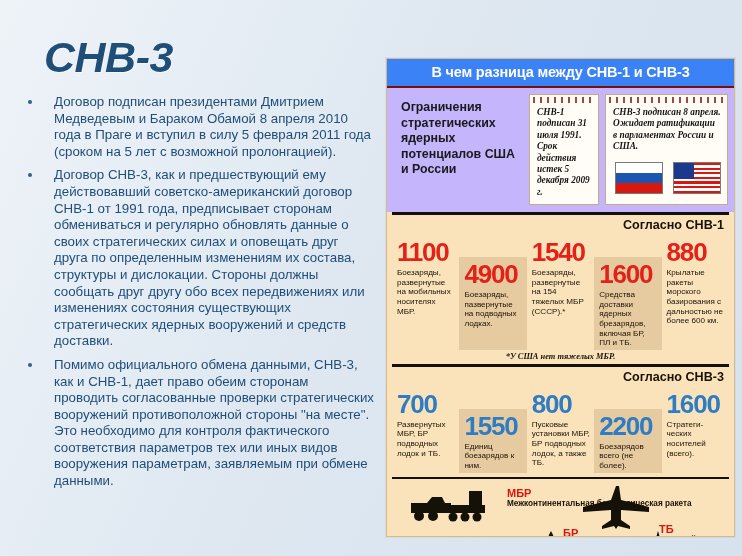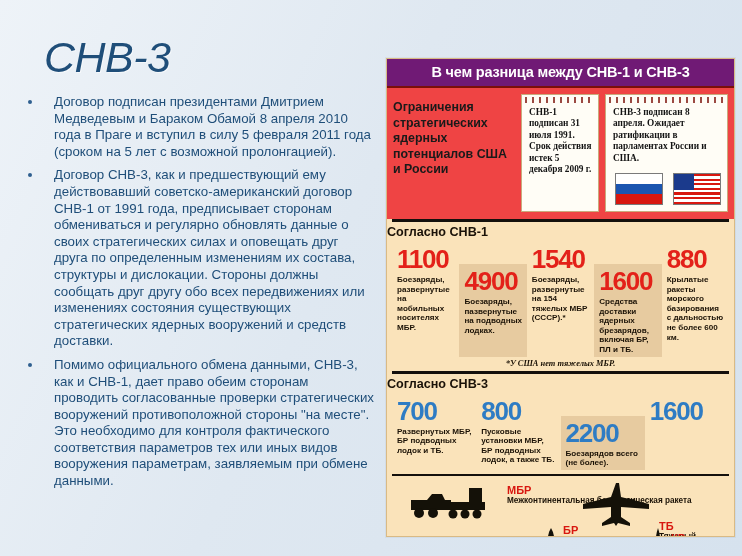--- a/index.html
+++ b/index.html
@@ -7,21 +7,21 @@
     width:742px;height:556px;overflow:hidden;
     font-family:"Liberation Sans","DejaVu Sans",sans-serif;
     background:linear-gradient(115deg,#eef3f8 0%,#dfe8f1 45%,#d6e2ee 100%);
   }
   .slide{position:relative;width:742px;height:556px;}
 
   
   .left{position:absolute;left:0;top:0;width:386px;height:556px;}
   .deck-title{
     position:absolute;left:44px;top:36px;
-    font-size:43px;font-weight:normal;font-style:italic;
+    font-size:43px;font-weight:bold;font-style:italic;
     color:#1f4e79;letter-spacing:-0.5px;line-height:1;
     text-shadow:1px 1px 0 rgba(255,255,255,.55);
   }
   .bullets{position:absolute;left:14px;top:94px;width:360px;}
   .bullet{position:relative;padding-left:40px;margin-bottom:7px;}
   .bullet .dot{
     position:absolute;left:14px;top:6px;width:4px;height:4px;
     border-radius:50%;background:#2f5f8f;
   }
   .bullet .txt{
@@ -30,69 +30,69 @@
   }
 
   
   .info{
     position:absolute;left:386px;top:58px;width:347px;height:477px;
     background:#fae3ba;border:1px solid #d9ba85;
     box-shadow:0 0 0 1px rgba(0,0,0,.04);
     overflow:hidden;
   }
   .info-title{
-    background:#701a75;color:#ffffff;
+    background:#3b82f6;color:#ffffff;
     font-size:14.5px;font-weight:bold;text-align:center;
     padding:5px 0 6px 0;letter-spacing:-0.2px;
     border-bottom:2px solid #7b0f08;
   }
 
   
-  .hdr{display:flex;padding:6px 6px 7px 2px;gap:6px;background:#ef4444;}
+  .hdr{display:flex;padding:6px 6px 7px 10px;gap:6px;background:#c4b5fd;}
   .hdr-left{
     width:120px;flex:none;font-size:12.4px;font-weight:bold;
     color:#1a1a1a;line-height:15.5px;padding:6px 2px 0 4px;
   }
   .note{
     position:relative;background:#fffdf6;border:1px solid #c9ab7c;
     padding:12px 6px 6px 7px;flex:1;
   }
   .note .rings{
     position:absolute;left:3px;right:3px;top:2px;height:6px;
     background:repeating-linear-gradient(to right,
       #8a2a22 0 2px, transparent 2px 7px);
     opacity:.85;
   }
   .note p{
     margin:0;font-family:"Liberation Serif","DejaVu Serif",serif;
-    font-weight:bold;font-size:9.3px;line-height:11.4px;color:#141414;
+    font-style:italic;font-weight:bold;font-size:9.3px;line-height:11.4px;color:#141414;
   }
   .flags{display:flex;gap:10px;margin-top:9px;padding-left:2px;}
   .flag{width:46px;height:30px;border:1px solid #7a7a7a;}
   .flag-ru{background:linear-gradient(to bottom,#ffffff 0 33.3%,#1b55b0 33.3% 66.6%,#d8170f 66.6% 100%);}
   .flag-us{position:relative;background:repeating-linear-gradient(to bottom,
       #d8170f 0 2.3px,#ffffff 2.3px 4.6px);}
   .flag-us .canton{position:absolute;left:0;top:0;width:20px;height:16px;background:#1b3a8c;}
 
   .rule{height:0;border-top:3px solid #14100c;margin:0 5px;}
   .rule.thin{border-top:2px solid #14100c;}
 
   .band{
-    background:#fae3ba;text-align:left;font-size:12.6px;font-weight:bold;
-    color:#1a1208;padding:3px 0 3px 0;
-  }
-
-  
-  .cols{display:flex;padding:0 5px 4px 5px;align-items:stretch;}
+    background:#fae3ba;text-align:right;font-size:12.6px;font-weight:bold;
+    color:#1a1208;padding:3px 10px 3px 0;
+  }
+
+  
+  .cols{display:flex;padding:0 5px 4px 5px;align-items:stretch;justify-content:center;}
   .col{flex:1;padding:4px 4px 2px 5px;}
   .col.shade{background:rgba(196,160,114,.36);margin-top:22px;}
   .num{font-size:26px;font-weight:bold;line-height:26px;letter-spacing:-1.2px;}
   .num.red{color:#e32119;}
   .num.blue{color:#2e7cc4;}
-  .cap{margin-top:3px;font-size:8.1px;line-height:9.6px;font-weight:bold;color:#1b1206;}
+  .cap{margin-top:3px;font-size:8.1px;line-height:9.6px;font-weight:normal;color:#1b1206;}
   .footnote{
     text-align:center;font-family:"Liberation Serif","DejaVu Serif",serif;
     font-style:italic;font-weight:bold;font-size:8.4px;color:#1b1206;
     padding:0 0 3px 0;margin-top:-2px;
   }
 
   
   .legend{position:relative;height:104px;background:#fae3ba;padding:6px 6px 0 6px;}
   .lg{position:absolute;}
   .lg .abbr{font-size:11px;font-weight:bold;color:#d8170f;line-height:12px;}
@@ -180,30 +180,35 @@
 
     <div class="rule"></div>
 
     <div class="band">Согласно СНВ-3</div>
 
     <div class="cols">
       <div class="col">
         <div class="num blue">700</div>
         <div class="cap">Развернутых МБР, БР подводных лодок и ТБ.</div>
       </div>
+      <div class="col shade">
+        <div class="num blue">1550</div>
+        <div class="cap">Единиц боезарядов к ним.</div>
+      </div>
       <div class="col">
         <div class="num blue">800</div>
         <div class="cap">Пусковые установки МБР, БР подводных лодок, а также ТБ.</div>
       </div>
       <div class="col shade">
         <div class="num blue">2200</div>
         <div class="cap">Боезарядов всего (не более).</div>
       </div>
       <div class="col">
         <div class="num blue">1600</div>
+        <div class="cap">Стратеги-ческих носителей (всего).</div>
       </div>
     </div>
 
     <div class="rule thin"></div>
 
     <div class="legend">
 
       <div class="sil" style="left:22px;top:12px;">
         <svg width="86" height="32" viewBox="0 0 86 32">
           <rect x="60" y="0" width="13" height="20" fill="#141108"></rect>

